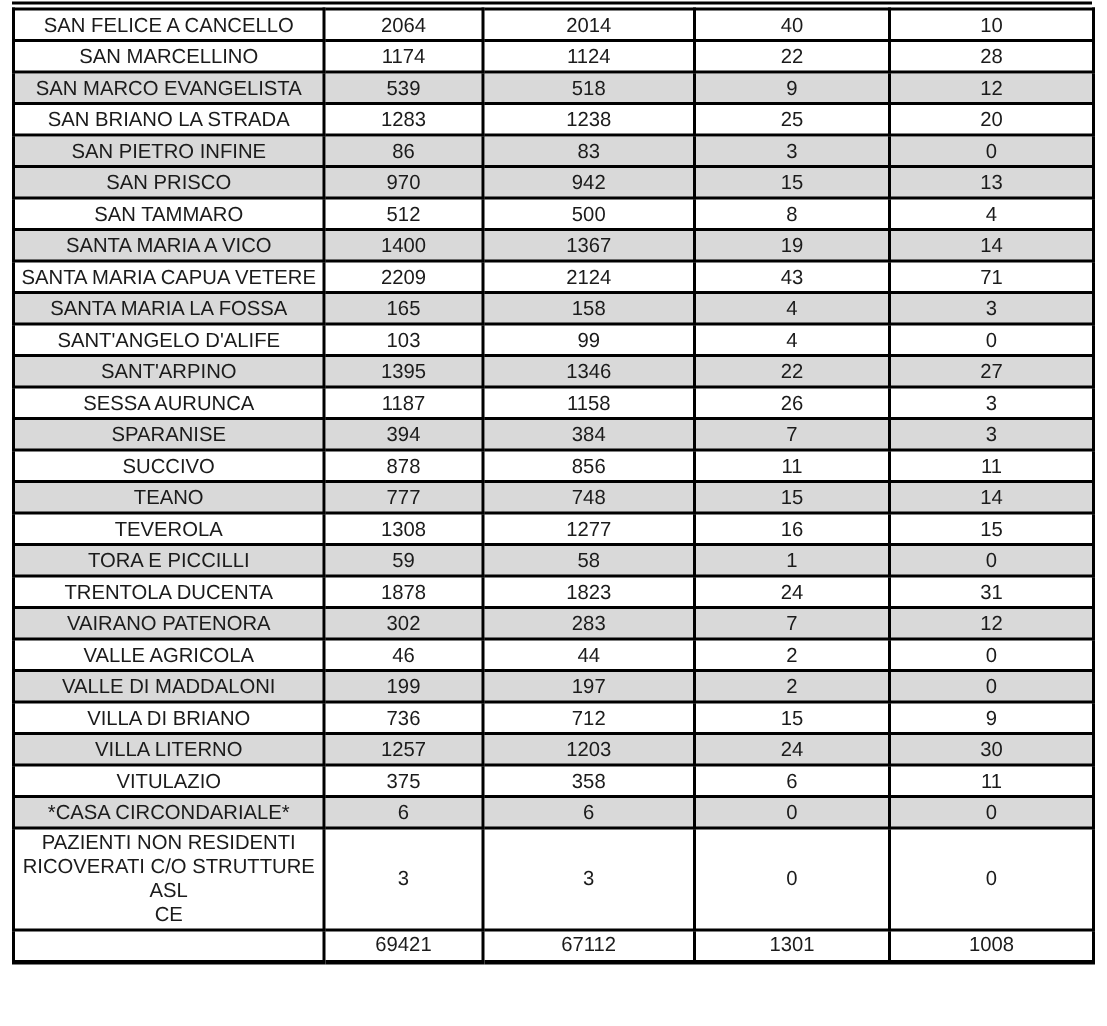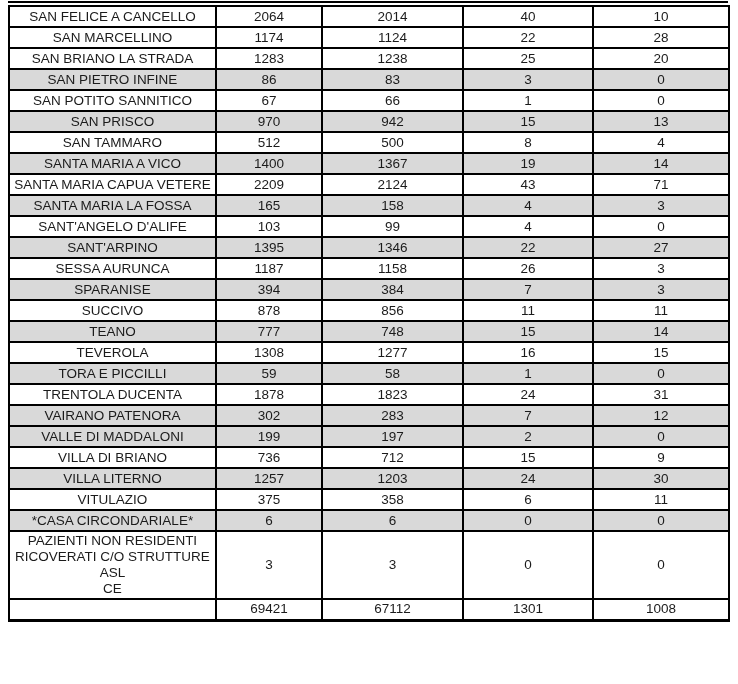--- a/index.html
+++ b/index.html
@@ -75,41 +75,41 @@
           <td>40</td>
           <td>10</td>
         </tr>
         <tr>
           <td class="name-cell">SAN MARCELLINO</td>
           <td>1174</td>
           <td>1124</td>
           <td>22</td>
           <td>28</td>
         </tr>
+        <tr class="shaded">
+          <td class="name-cell">SAN MARCO EVANGELISTA</td>
+          <td>539</td>
+          <td>518</td>
+          <td>9</td>
+          <td>12</td>
+        </tr>
         <tr>
           <td class="name-cell">SAN BRIANO LA STRADA</td>
           <td>1283</td>
           <td>1238</td>
           <td>25</td>
           <td>20</td>
         </tr>
         <tr class="shaded">
           <td class="name-cell">SAN PIETRO INFINE</td>
           <td>86</td>
           <td>83</td>
           <td>3</td>
           <td>0</td>
         </tr>
-        <tr>
-          <td class="name-cell">SAN POTITO SANNITICO</td>
-          <td>67</td>
-          <td>66</td>
-          <td>1</td>
-          <td>0</td>
-        </tr>
         <tr class="shaded">
           <td class="name-cell">SAN PRISCO</td>
           <td>970</td>
           <td>942</td>
           <td>15</td>
           <td>13</td>
         </tr>
         <tr>
           <td class="name-cell">SAN TAMMARO</td>
           <td>512</td>
@@ -200,20 +200,27 @@
           <td>1823</td>
           <td>24</td>
           <td>31</td>
         </tr>
         <tr class="shaded">
           <td class="name-cell">VAIRANO PATENORA</td>
           <td>302</td>
           <td>283</td>
           <td>7</td>
           <td>12</td>
+        </tr>
+        <tr>
+          <td class="name-cell">VALLE AGRICOLA</td>
+          <td>46</td>
+          <td>44</td>
+          <td>2</td>
+          <td>0</td>
         </tr>
         <tr class="shaded">
           <td class="name-cell">VALLE DI MADDALONI</td>
           <td>199</td>
           <td>197</td>
           <td>2</td>
           <td>0</td>
         </tr>
         <tr>
           <td class="name-cell">VILLA DI BRIANO</td>

